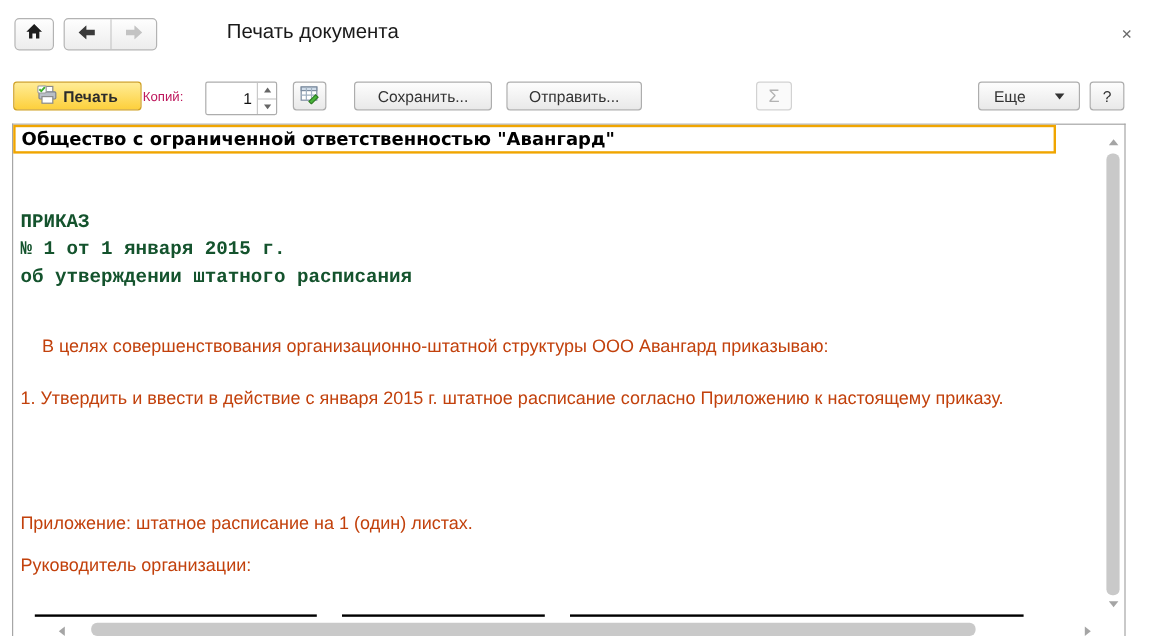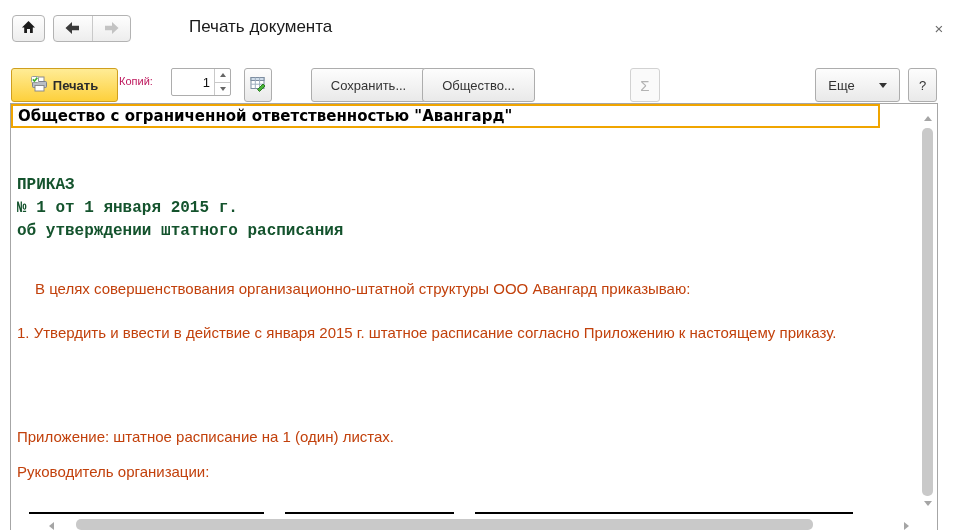--- a/index.html
+++ b/index.html
@@ -13,36 +13,36 @@
   .navgroup{left:53px;top:15px;width:78px;height:27px;padding:0;}
   .navgroup .half{width:50%;height:100%;display:flex;align-items:center;justify-content:center;}
   .navgroup .half.fwd{border-left:1px solid #c9c9c9;}
   .page-title{position:absolute;left:189px;top:17px;font-size:17px;color:#1a1a1a;}
   .close-x{position:absolute;left:929px;top:18px;width:20px;height:20px;display:flex;align-items:center;
            justify-content:center;color:#6b6b6b;font-size:15px;}
 
   
   .btn{position:absolute;box-sizing:border-box;border:1px solid #adadad;border-radius:3px;
        background:linear-gradient(#fdfdfd,#e9e9e9);font-size:13px;color:#333;
-       display:flex;align-items:center;justify-content:center;top:68px;height:34px;cursor:default;}
+       display:flex;align-items:center;justify-content:center;top:68px;height:24px;cursor:default;}
   .btn.disabled{color:#b3b3b3;border-color:#d2d2d2;background:#fafafa;}
   .print-btn{left:11px;width:107px;background:linear-gradient(#ffec96,#fdd03c);
              border:1px solid #cf9f1e;font-weight:bold;gap:5px;color:#2b2b2b;}
   .copies-label{position:absolute;left:119px;top:75px;font-size:11px;color:#be185d;}
   .spinner{position:absolute;left:171px;top:68px;width:60px;height:28px;box-sizing:border-box;
            border:1px solid #adadad;border-radius:2px;background:#fff;display:flex;}
   .spinner input{flex:1;border:none;outline:none;font-size:13px;text-align:right;padding:0 4px 0 0;
                  font-family:"Liberation Sans",sans-serif;color:#111;width:38px;background:transparent;}
   .spincol{width:16px;border-left:1px solid #c9c9c9;display:flex;flex-direction:column;}
   .spincol .sb{flex:1;display:flex;align-items:center;justify-content:center;}
   .spincol .sb.up{border-bottom:1px solid #c9c9c9;}
   .tri-up{width:0;height:0;border-left:3px solid transparent;border-right:3px solid transparent;border-bottom:4px solid #666;}
   .tri-down{width:0;height:0;border-left:3px solid transparent;border-right:3px solid transparent;border-top:4px solid #666;}
   .tbl-btn{left:244px;width:28px;}
-  .save-btn{left:295px;width:115px;margin-left:16px;}
+  .save-btn{left:295px;width:115px;}
   .send-btn{left:422px;width:113px;}
   .sum-btn{left:630px;width:30px;font-size:15px;}
   .more-btn{left:815px;width:85px;gap:24px;}
   .more-tri{width:0;height:0;border-left:4px solid transparent;border-right:4px solid transparent;border-top:5px solid #333;}
   .help-btn{left:908px;width:29px;}
 
   
   .doc{position:absolute;left:10px;top:103px;width:928px;height:427px;box-sizing:border-box;
        border:1px solid #a6a6a6;border-bottom:none;background:#fff;}
   .org-row{position:absolute;left:0;top:0;width:869px;height:24px;box-sizing:border-box;
@@ -139,21 +139,21 @@
         <rect x="1" y="1.5" width="13" height="3" fill="#cfdce9" stroke="#7d8da0"></rect>
         <line x1="5.3" y1="1.5" x2="5.3" y2="12.5" stroke="#9fb0c0"></line>
         <line x1="9.6" y1="1.5" x2="9.6" y2="12.5" stroke="#9fb0c0"></line>
         <line x1="1" y1="8.2" x2="14" y2="8.2" stroke="#9fb0c0"></line>
         <path d="M7.5 13.5 L13 8 L15 10 L9.5 15.5 Z" fill="#49b53a" stroke="#2d7d22"></path>
       </svg>
     </span>
   </div>
 
   <div class="btn save-btn">Сохранить...</div>
-  <div class="btn send-btn">Общество...</div>
+  <div class="btn send-btn">Отправить...</div>
   <div class="btn sum-btn disabled">
       <span>Σ</span>
     </div>
   <div class="btn more-btn">
     <span>Еще</span>
     <span class="more-tri"></span>
   </div>
   <div class="btn help-btn">?</div>
 
   <div class="doc">

